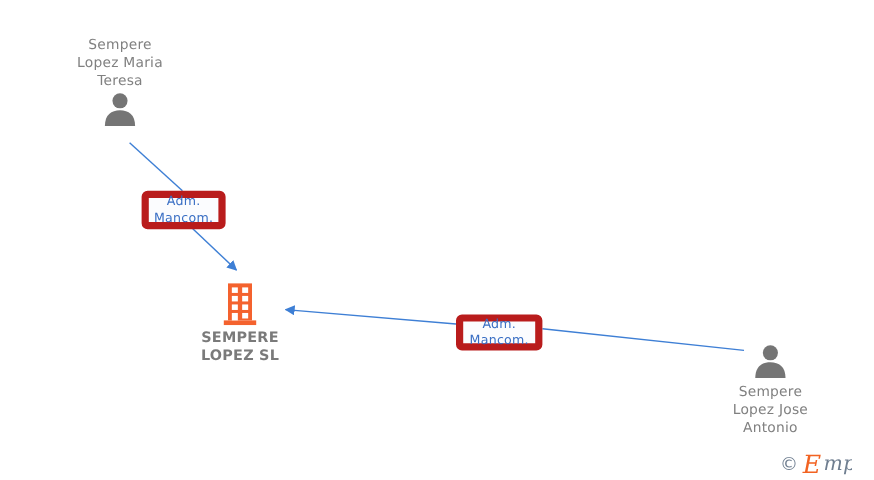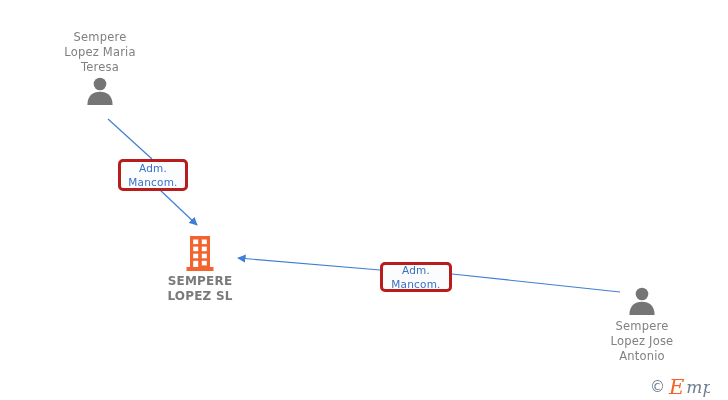--- a/index.html
+++ b/index.html
@@ -61,21 +61,21 @@
     letter-spacing: 0.2px;
     white-space: pre-line;
     margin-top: 3px;
   }
 
   
   .rel-box {
     position: absolute;
     box-sizing: border-box;
     background: #fbfcfe;
-    border: 3px solid #b91c1c;
+    border: 6px solid #b91c1c;
     border-radius: 5px;
     color: #3a6fc4;
     font-size: 10.5px;
     line-height: 14px;
     text-align: center;
     display: flex;
     flex-direction: column;
     align-items: center;
     justify-content: center;
     letter-spacing: 0.2px;

